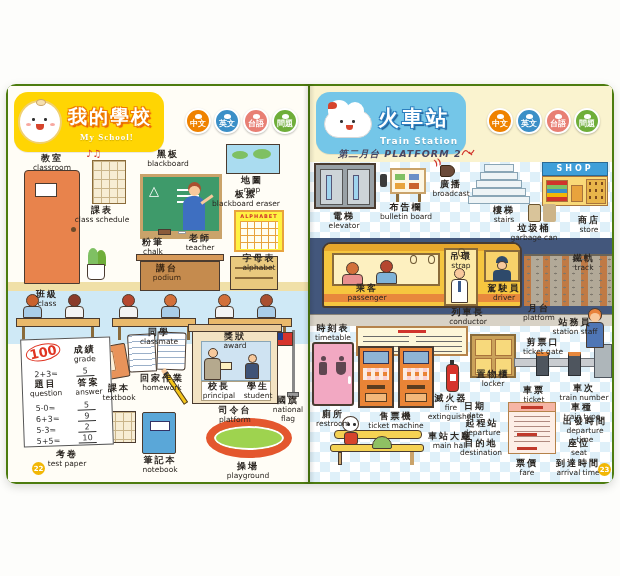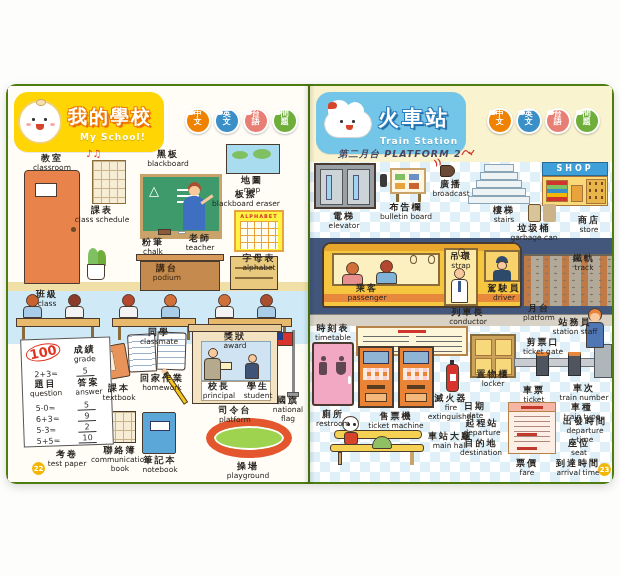--- a/index.html
+++ b/index.html
@@ -12,21 +12,21 @@
   .bd{border:1.5px solid #4a3b30;}
   .checker{background-image:repeating-conic-gradient(#dff0f9 0% 25%,#ffffff 0% 50%);background-size:20px 20px;}
   .lbl{position:absolute;text-align:center;color:#2a2520;z-index:6;line-height:1.1;}
   .lbl .zh{display:block;font-size:9px;font-weight:700;letter-spacing:2px;white-space:nowrap;}
   .lbl .en{display:block;font-size:7.5px;line-height:1.15;}
   .banner{position:absolute;border-radius:14px;box-shadow:0 1px 0 rgba(0,0,0,.08);}
   .title-zh{position:absolute;color:#fff;font-weight:900;white-space:nowrap;}
   #pageL .title-zh{font-size:19px;letter-spacing:2px;text-shadow:1px 1px 0 #ef7b00,-1px 1px 0 #ef7b00,1px -1px 0 #ef7b00,-1px -1px 0 #ef7b00,2px 2px 1px #e8560d;}
   #pageR .title-zh{font-size:21px;letter-spacing:3px;text-shadow:1px 1px 0 #2d7fbf,-1px 1px 0 #2d7fbf,1px -1px 0 #2d7fbf,-1px -1px 0 #2d7fbf,2px 2px 1px #1f5e96;}
   .title-en{position:absolute;color:#fff;font-size:9px;font-weight:700;letter-spacing:1px;white-space:nowrap;text-shadow:0 1px 1px rgba(0,0,0,.2);}
-  .lang{position:absolute;width:26px;height:26px;border-radius:50%;display:flex;flex-direction:row;align-items:flex-start;justify-content:center;color:#fff;border:2px solid #fff;box-shadow:0 1px 2px rgba(0,0,0,.25);box-sizing:border-box;}
+  .lang{position:absolute;width:26px;height:26px;border-radius:50%;display:flex;flex-direction:column;align-items:center;justify-content:center;color:#fff;border:2px solid #fff;box-shadow:0 1px 2px rgba(0,0,0,.25);box-sizing:border-box;}
   .lang .tx{font-size:8px;font-weight:700;line-height:1;letter-spacing:0;}
   .lang .ic{width:7px;height:5px;background:#fff;border-radius:50% 50% 45% 45%;margin-bottom:1px;}
   .badge{position:absolute;width:13px;height:13px;border-radius:50%;background:#f2b705;color:#fff;font-size:7px;font-weight:700;display:flex;align-items:center;justify-content:center;z-index:7;}
   .dot-eyes{position:absolute;width:2.5px;height:2.5px;border-radius:50%;background:#333;}
   .grid-paper{background-image:linear-gradient(#c9b489 1px,transparent 1px),linear-gradient(90deg,#c9b489 1px,transparent 1px);background-size:8px 9px;background-color:#f7edd4;}
   .scribble{background-image:repeating-linear-gradient(#9bb0c9 0,#9bb0c9 1px,transparent 1px,transparent 6px);}
   .rows-dark{background-image:repeating-linear-gradient(#6a6a6a 0,#6a6a6a 1.5px,transparent 1.5px,transparent 5px);}
   .rows-gray{background-image:repeating-linear-gradient(#b08a80 0,#b08a80 1px,transparent 1px,transparent 5px);}
   .ballast{background-image:radial-gradient(#7e786d 1px,transparent 1.4px),repeating-linear-gradient(90deg,#c07a45 0,#c07a45 7px,transparent 7px,transparent 19px);background-size:9px 7px,auto;background-color:#b2a998;}
   .btn-grid{background-image:repeating-linear-gradient(90deg,#fff 0,#fff 4px,transparent 4px,transparent 8px),repeating-linear-gradient(#fde 0,#fde 4px,transparent 4px,transparent 8px);opacity:.85;}
@@ -42,21 +42,21 @@
 <div class="page" id="pageL">
 
   <div class="banner" style="left: 6px; top: 6px; width: 150px; height: 60px; background-color: rgb(255, 213, 3);">
     <div class="a" style="left:4px;top:8px;width:44px;height:44px;border-radius:50%;background:#fff;border:2px solid #f0d070;">
       <div class="a" style="left:16px;top:-3px;width:10px;height:7px;border-radius:50%;background:#f5e0b0;border:1px solid #caa36a;"></div>
       <div class="dot-eyes" style="left:12px;top:16px;box-shadow:12px 0 0 #333;"></div>
       <div class="a" style="left:16px;top:22px;width:8px;height:6px;background:#d6442c;border-radius:0 0 8px 8px;"></div>
       <div class="a" style="left:6px;top:21px;width:5px;height:3px;background:#f7a8a0;border-radius:50%;box-shadow:24px 0 0 #f7a8a0;"></div>
     </div>
     <div class="title-zh" style="left:54px;top:12px;">我的學校</div>
-    <div class="title-en" style="left:66px;top:40px;">My School!</div>
+    <div class="title-en" style="left:66px;top:40px;font-family:Liberation Serif, serif;">My School!</div>
   </div>
 
   <div class="lang" style="left: 177px; top: 22px; background-color: rgb(239, 130, 0);">
           <span class="ic"></span>
           <span class="tx">中文</span>
         </div>
   <div class="lang" style="left: 206px; top: 22px; background-color: rgb(59, 143, 199);">
           <span class="ic"></span>
           <span class="tx">英文</span>
         </div>
@@ -229,24 +229,20 @@
   </div>
   <div class="lbl" style="left:126px;top:288px;width:56px;">
           <span class="zh">回家作業</span>
           <span class="en">homework</span>
         </div>
 
   <div class="a" style="left:66px;top:324px;width:64px;height:34px;">
     <div class="a grid-paper" style="left:0;top:0;width:30px;height:32px;border:1.5px solid #4a3b30;"></div>
     <div class="a grid-paper" style="left:32px;top:1px;width:30px;height:32px;border:1.5px solid #4a3b30;"></div>
   </div>
-  <div class="lbl" style="left:74px;top:360px;width:76px;">
-          <span class="zh">聯絡簿</span>
-          <span class="en">communication book</span>
-        </div>
 
   <div class="a" style="left:150px;top:300px;width:36px;height:5px;background:#f5c518;border:1px solid #4a3b30;transform:rotate(56deg);z-index:2;">
     <div class="a" style="left:-6px;top:-1px;width:6px;height:5px;background:#f8c99c;border-right:2px solid #333;"></div>
   </div>
   <div class="a bd" style="left:134px;top:326px;width:34px;height:42px;background:#5aa7d8;border-radius:2px;z-index:3;">
     <div class="a" style="left:7px;top:8px;width:20px;height:10px;background:#fff;border:1px solid #336;"></div>
   </div>
   <div class="lbl" style="left:126px;top:370px;width:52px;">
           <span class="zh">筆記本</span>
           <span class="en">notebook</span>

